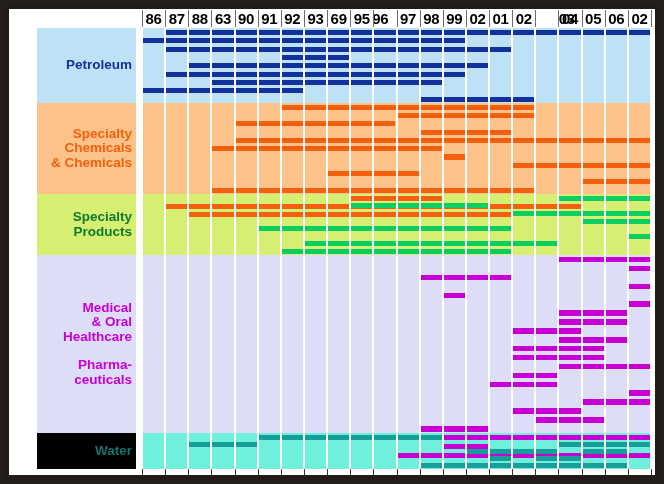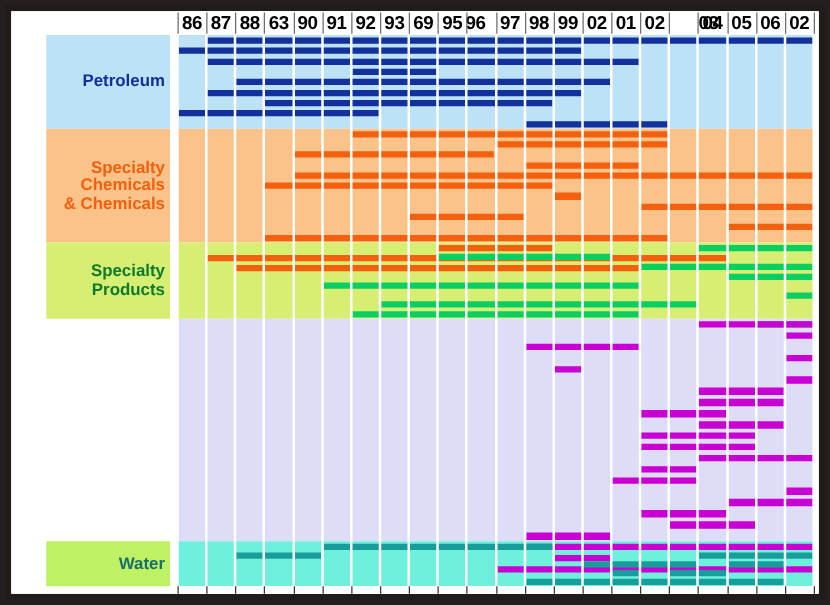--- a/index.html
+++ b/index.html
@@ -176,21 +176,31 @@
               <span>Chemicals</span>
               <span>&amp; Chemicals</span>
             </div>
           </div>
           <div class="lbl" style="top: 166px; height: 61px; background: rgb(214, 239, 114); color: rgb(14, 122, 44);">
             <div>
               <span>Specialty</span>
               <span>Products</span>
             </div>
           </div>
-          <div class="lbl" style="top: 405px; height: 36px; background: #bef264; color: rgb(23, 112, 110);">
+          <div class="lbl" style="top: 227px; height: 178px; background: rgb(221, 221, 248); color: rgb(200, 0, 212);">
+            <div>
+              <span>Medical</span>
+              <span>&amp; Oral</span>
+              <span>Healthcare</span>
+              <span style="height: 14px;"></span>
+              <span>Pharma-</span>
+              <span>ceuticals</span>
+            </div>
+          </div>
+          <div class="lbl" style="top: 405px; height: 36px; background: #000000; color: rgb(23, 112, 110);">
             <div>
               <span>Water</span>
             </div>
           </div>
         </div>
       <div id="plot">
           <div class="band" style="top: 0px; height: 75px; background: rgb(189, 226, 245);">
             <div class="colline" style="left: -1px;"></div>
             <div class="colline" style="left: 22.1364px;"></div>
             <div class="colline" style="left: 45.2727px;"></div>

